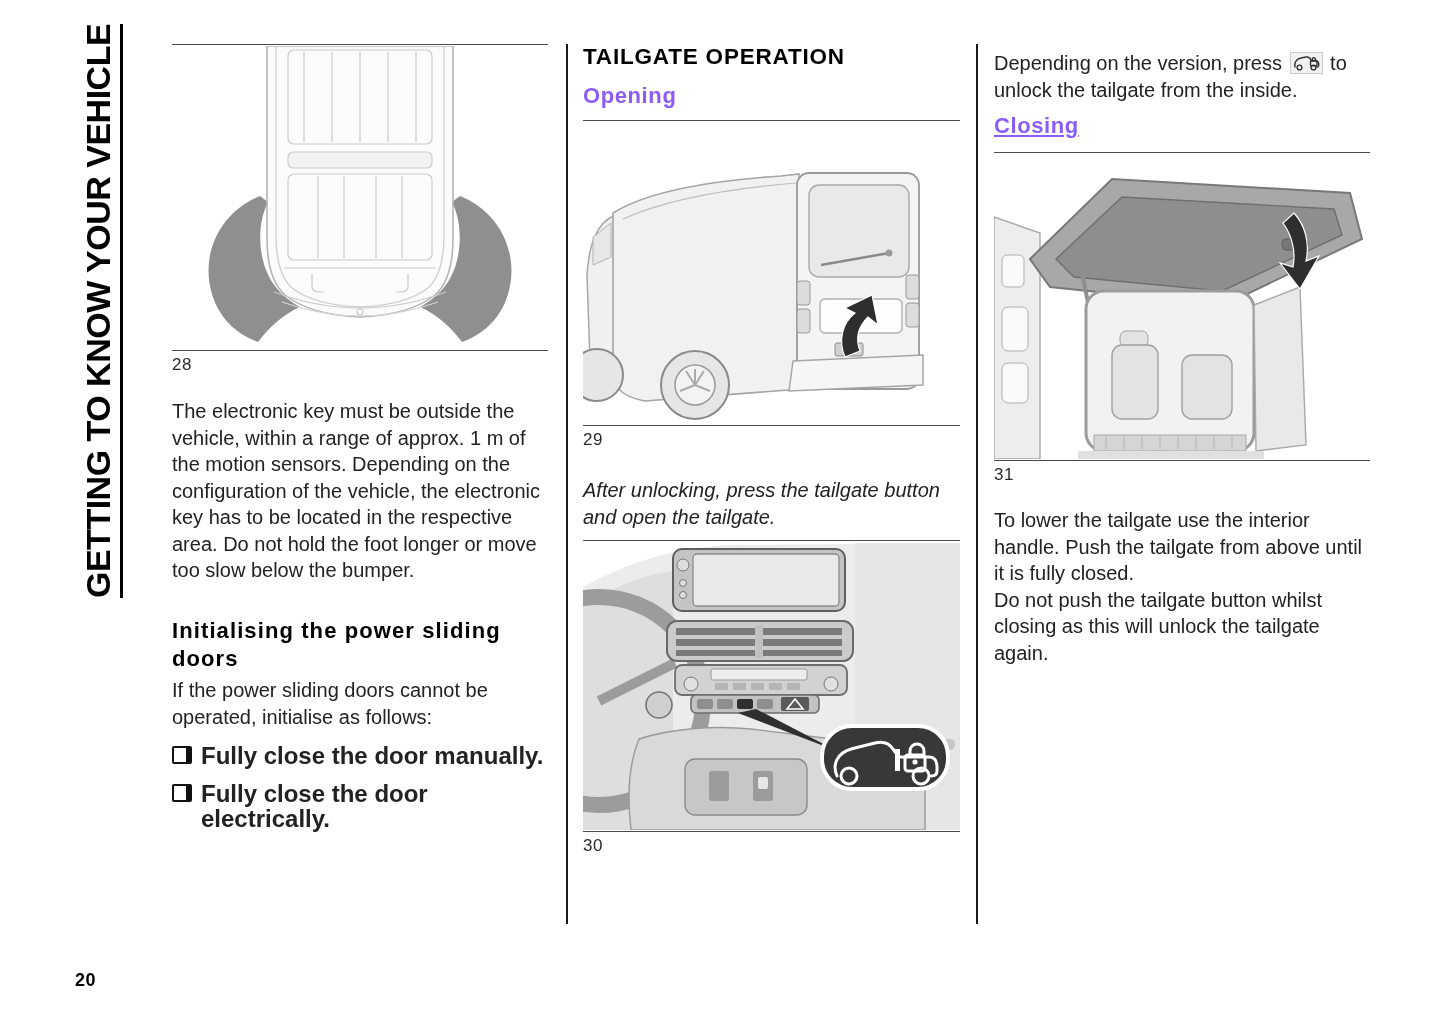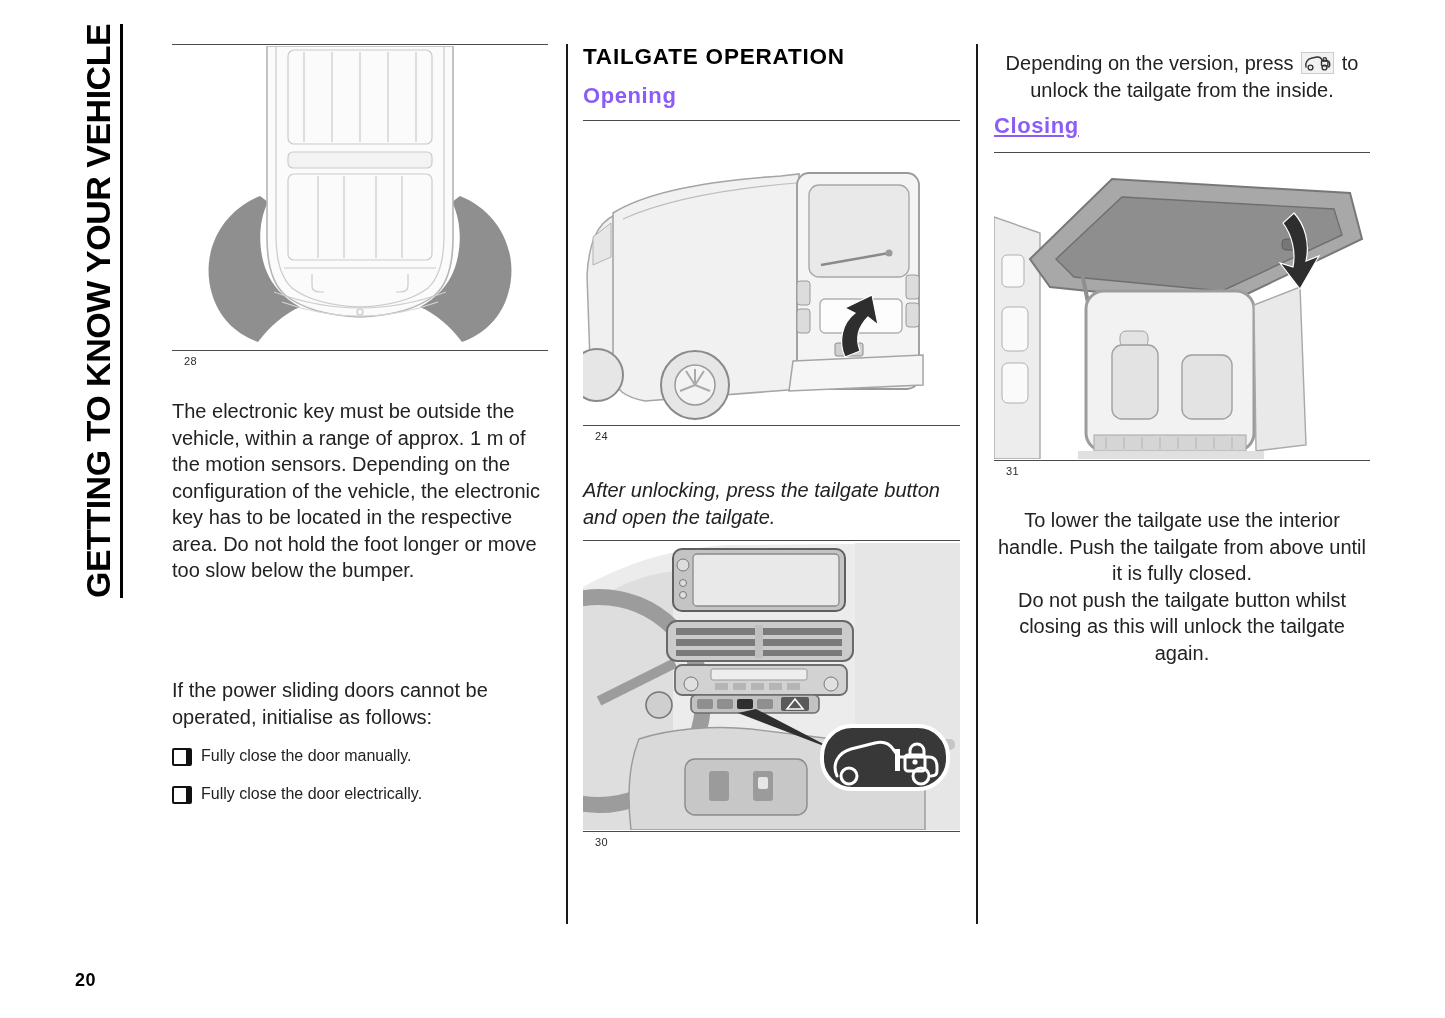--- a/index.html
+++ b/index.html
@@ -15,29 +15,29 @@
     font-size:34px;font-weight:bold;letter-spacing:-0.5px;line-height:36px;
     white-space:nowrap;color:#000;
     border-bottom:3px solid #000;padding-bottom:4px;
   }
   .divider{position:absolute;top:44px;width:2px;height:880px;background:#1a1a1a;}
   .divider-1{left:566px;}
   .divider-2{left:976px;}
   .col{position:absolute;top:0;height:898px;}
   .col1{left:172px;width:376px;}
   .col2{left:583px;width:377px;}
-  .col3{left:994px;width:376px;text-align:center;}
+  .col3{left:994px;width:376px;}
   .rule{position:absolute;left:0;width:100%;height:1px;background:#4a4a4a;}
-  .caption{position:absolute;left:12px;font-size:11px;color:#2a2a2a;letter-spacing:0.5px;}
+  .caption{position:absolute;left:0;font-size:17px;color:#2a2a2a;letter-spacing:0.5px;}
   .para{position:absolute;left:0;width:100%;font-size:20px;line-height:26.5px;color:#222;}
   .h1{position:absolute;left:0;font-size:22.5px;font-weight:bold;letter-spacing:0.8px;color:#000;}
   .h2{position:absolute;left:0;font-size:22px;font-weight:bold;letter-spacing:0.6px;color:#8b5cf6;}
   .h3{position:absolute;left:0;width:100%;font-size:22px;font-weight:bold;letter-spacing:1.1px;line-height:28px;color:#000;}
   .steps{position:absolute;left:0;width:100%;}
-  .step{display:flex;align-items:center;margin-bottom:13px;font-size:16px;line-height:25px;color:#222;}
+  .step{display:flex;align-items:flex-start;margin-bottom:13px;font-size:24px;line-height:25px;color:#222;font-weight:bold;}
   .step-box{
     flex:0 0 auto;width:12px;height:14px;margin:3px 9px 0 0;
     border:2.5px solid #111;border-right:6px solid #111;border-radius:2px;background:#fff;
   }
   .page-number{position:absolute;left:75px;top:970px;font-size:18px;font-weight:bold;color:#000;letter-spacing:0.5px;}
   .inline-icon-box{
     display:inline-block;vertical-align:-4px;background:#f2f2f2;border:1px solid #cccccc;
     padding:1px 2px;line-height:0;margin:0 2px;
   }
   svg{display:block;}
@@ -85,20 +85,21 @@
         <path d="M110,256 Q188,284 266,256" stroke="#d6d6d6"></path>
         <circle cx="188" cy="266" r="3" stroke="#c9c9c9"></circle>
       </g>
     </svg>
 
     <div class="rule" style="top:350px;"></div>
     <div class="caption" style="top:355px;">28</div>
 
     <div class="para" style="top:398px;">The electronic key must be outside the vehicle, within a range of approx. 1 m of the motion sensors. Depending on the configuration of the vehicle, the electronic key has to be located in the respective area. Do not hold the foot longer or move too slow below the bumper.</div>
 
+    <div class="h3" style="top:617px;">Initialising the power sliding doors</div>
 
     <div class="para" style="top:677px;">If the power sliding doors cannot be operated, initialise as follows:</div>
 
     <div class="steps" style="top:743px;">
       <div class="step">
         <span class="step-box"></span>
         <span>Fully close the door manually.</span>
       </div>
       <div class="step">
         <span class="step-box"></span>
@@ -145,21 +146,21 @@
           <line x1="112" y1="262" x2="103" y2="248"></line>
         <line x1="112" y1="262" x2="121" y2="248"></line>
       </g>
       <circle cx="14" cy="252" r="26" fill="#e6e6e6" stroke="#8a8a8a" stroke-width="2"></circle>
 
       <path d="M262,234 C255,218 259,200 272,190 L262,185 L289,172 L295,202 L285,194
                C276,203 272,215 277,228 Z" fill="#2e2e2e" stroke="#ffffff" stroke-width="1.2"></path>
     </svg>
 
     <div class="rule" style="top:425px;"></div>
-    <div class="caption" style="top:430px;">24</div>
+    <div class="caption" style="top:430px;">29</div>
 
     <div class="para" style="top:477px;font-style:italic;">After unlocking, press the tailgate button and open the tailgate.</div>
 
     <div class="rule" style="top:540px;"></div>
 
     <svg class="fig" style="top:543px;" width="377" height="287" viewBox="0 0 377 287" role="img">
 
       <path d="M0,44 C44,20 86,6 144,2 L377,0 L377,287 L0,287 Z" fill="#ececec"></path>
       <path d="M0,64 C30,44 58,32 90,28 L90,287 L0,287 Z" fill="#dedede"></path>
       <rect x="272" y="0" width="105" height="287" fill="#e6e6e6"></rect>

